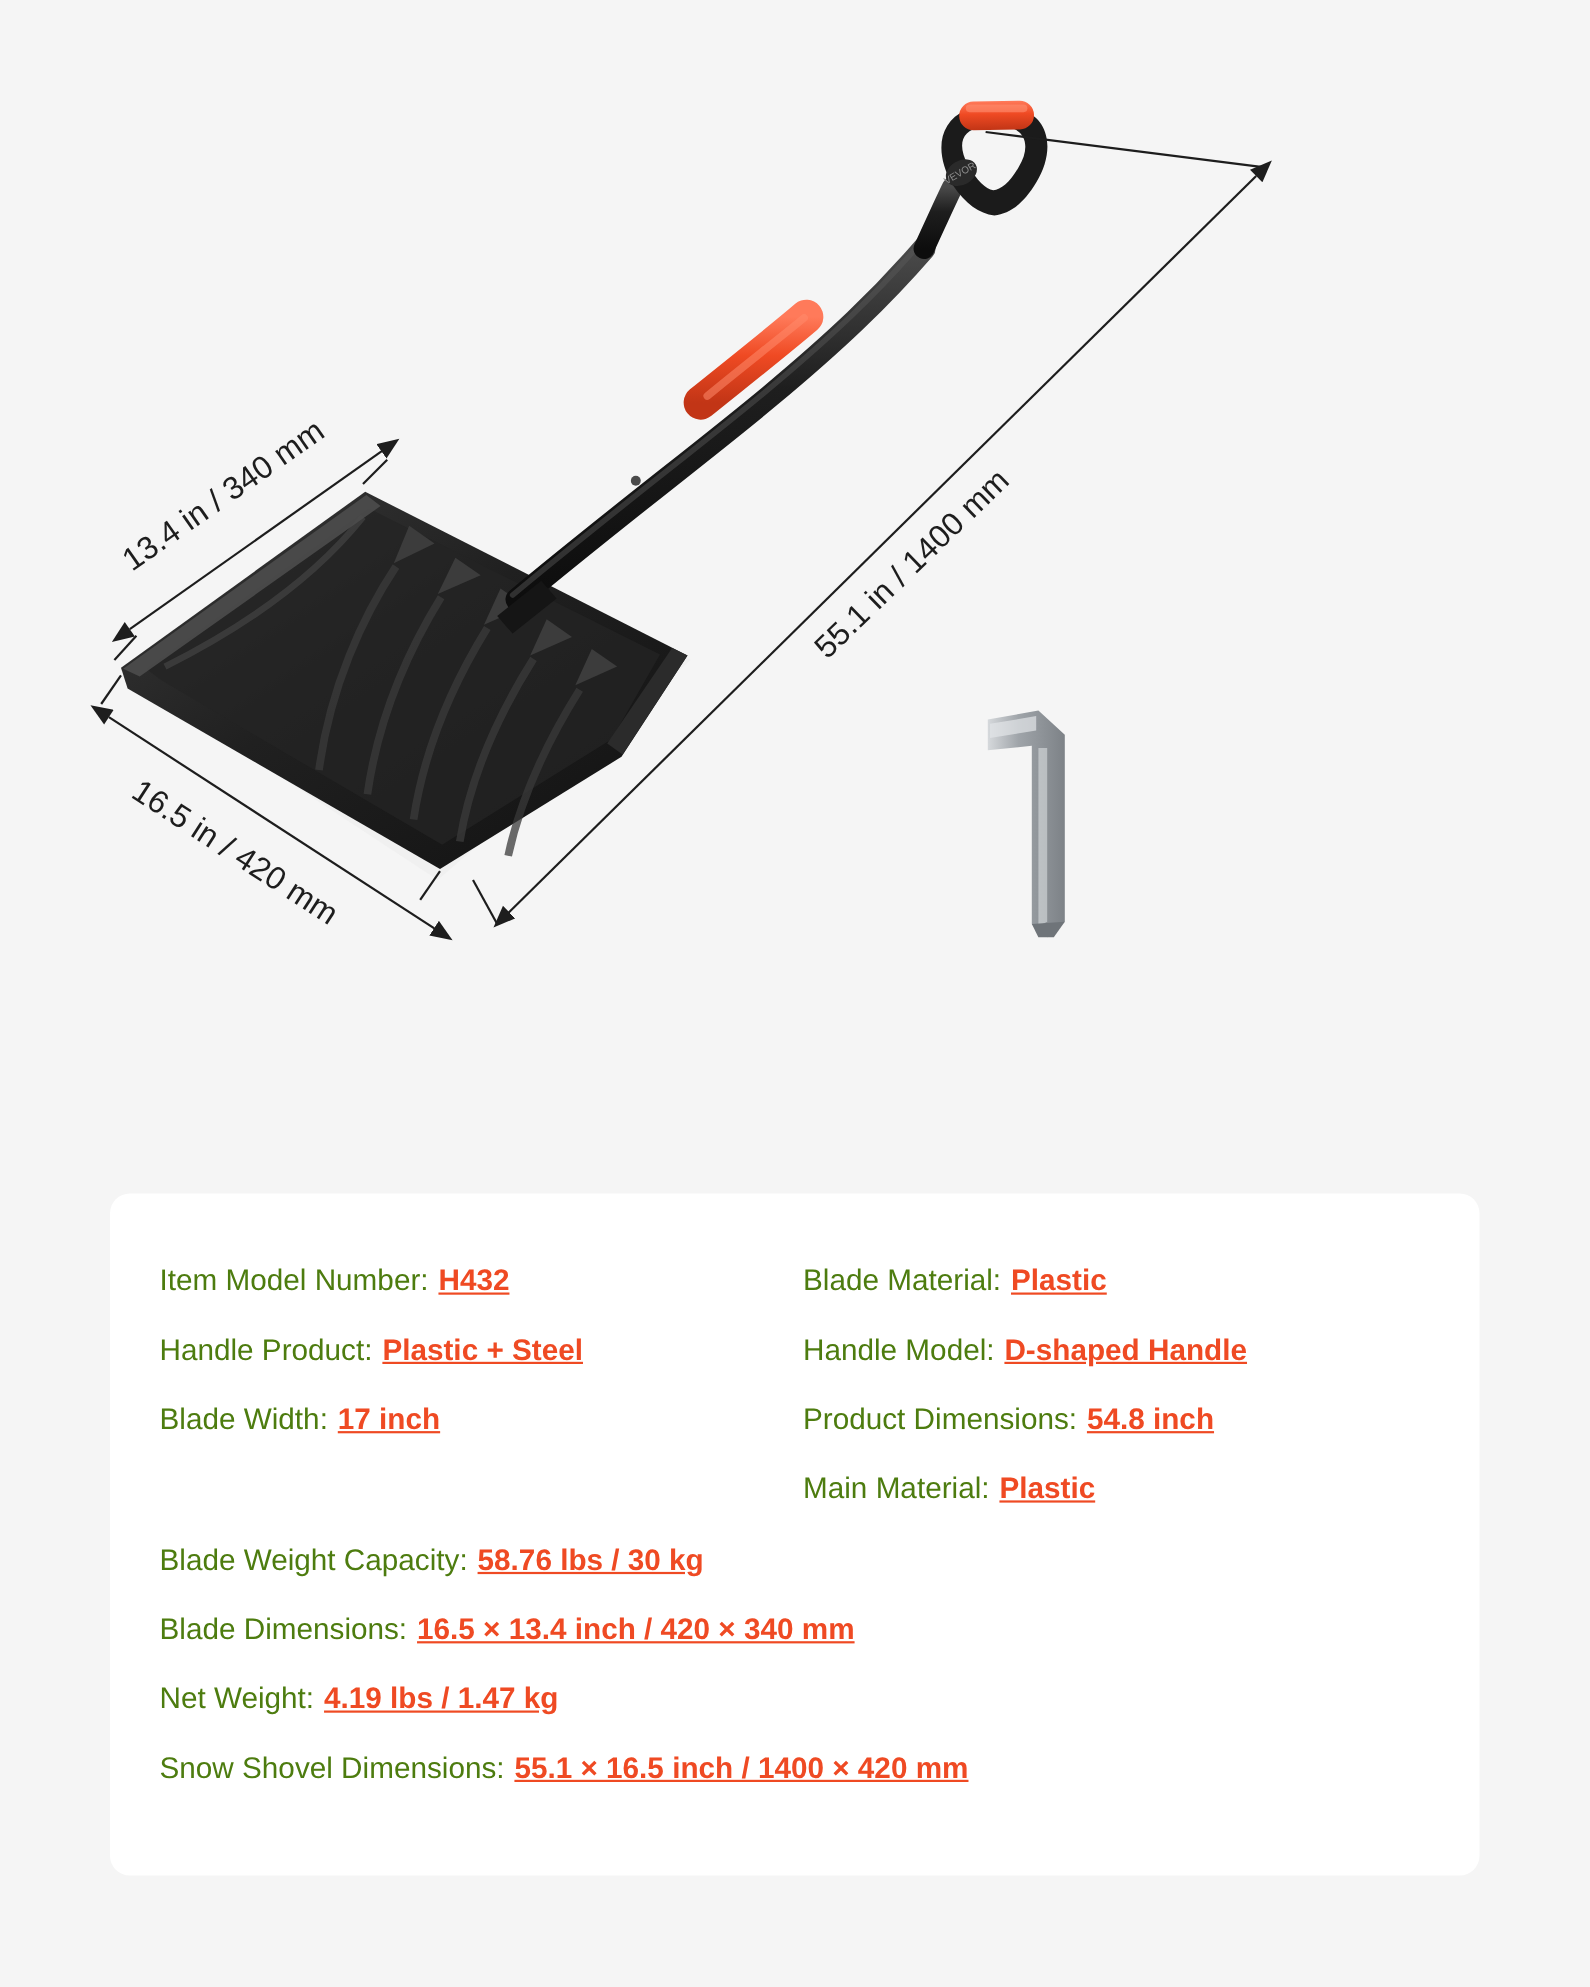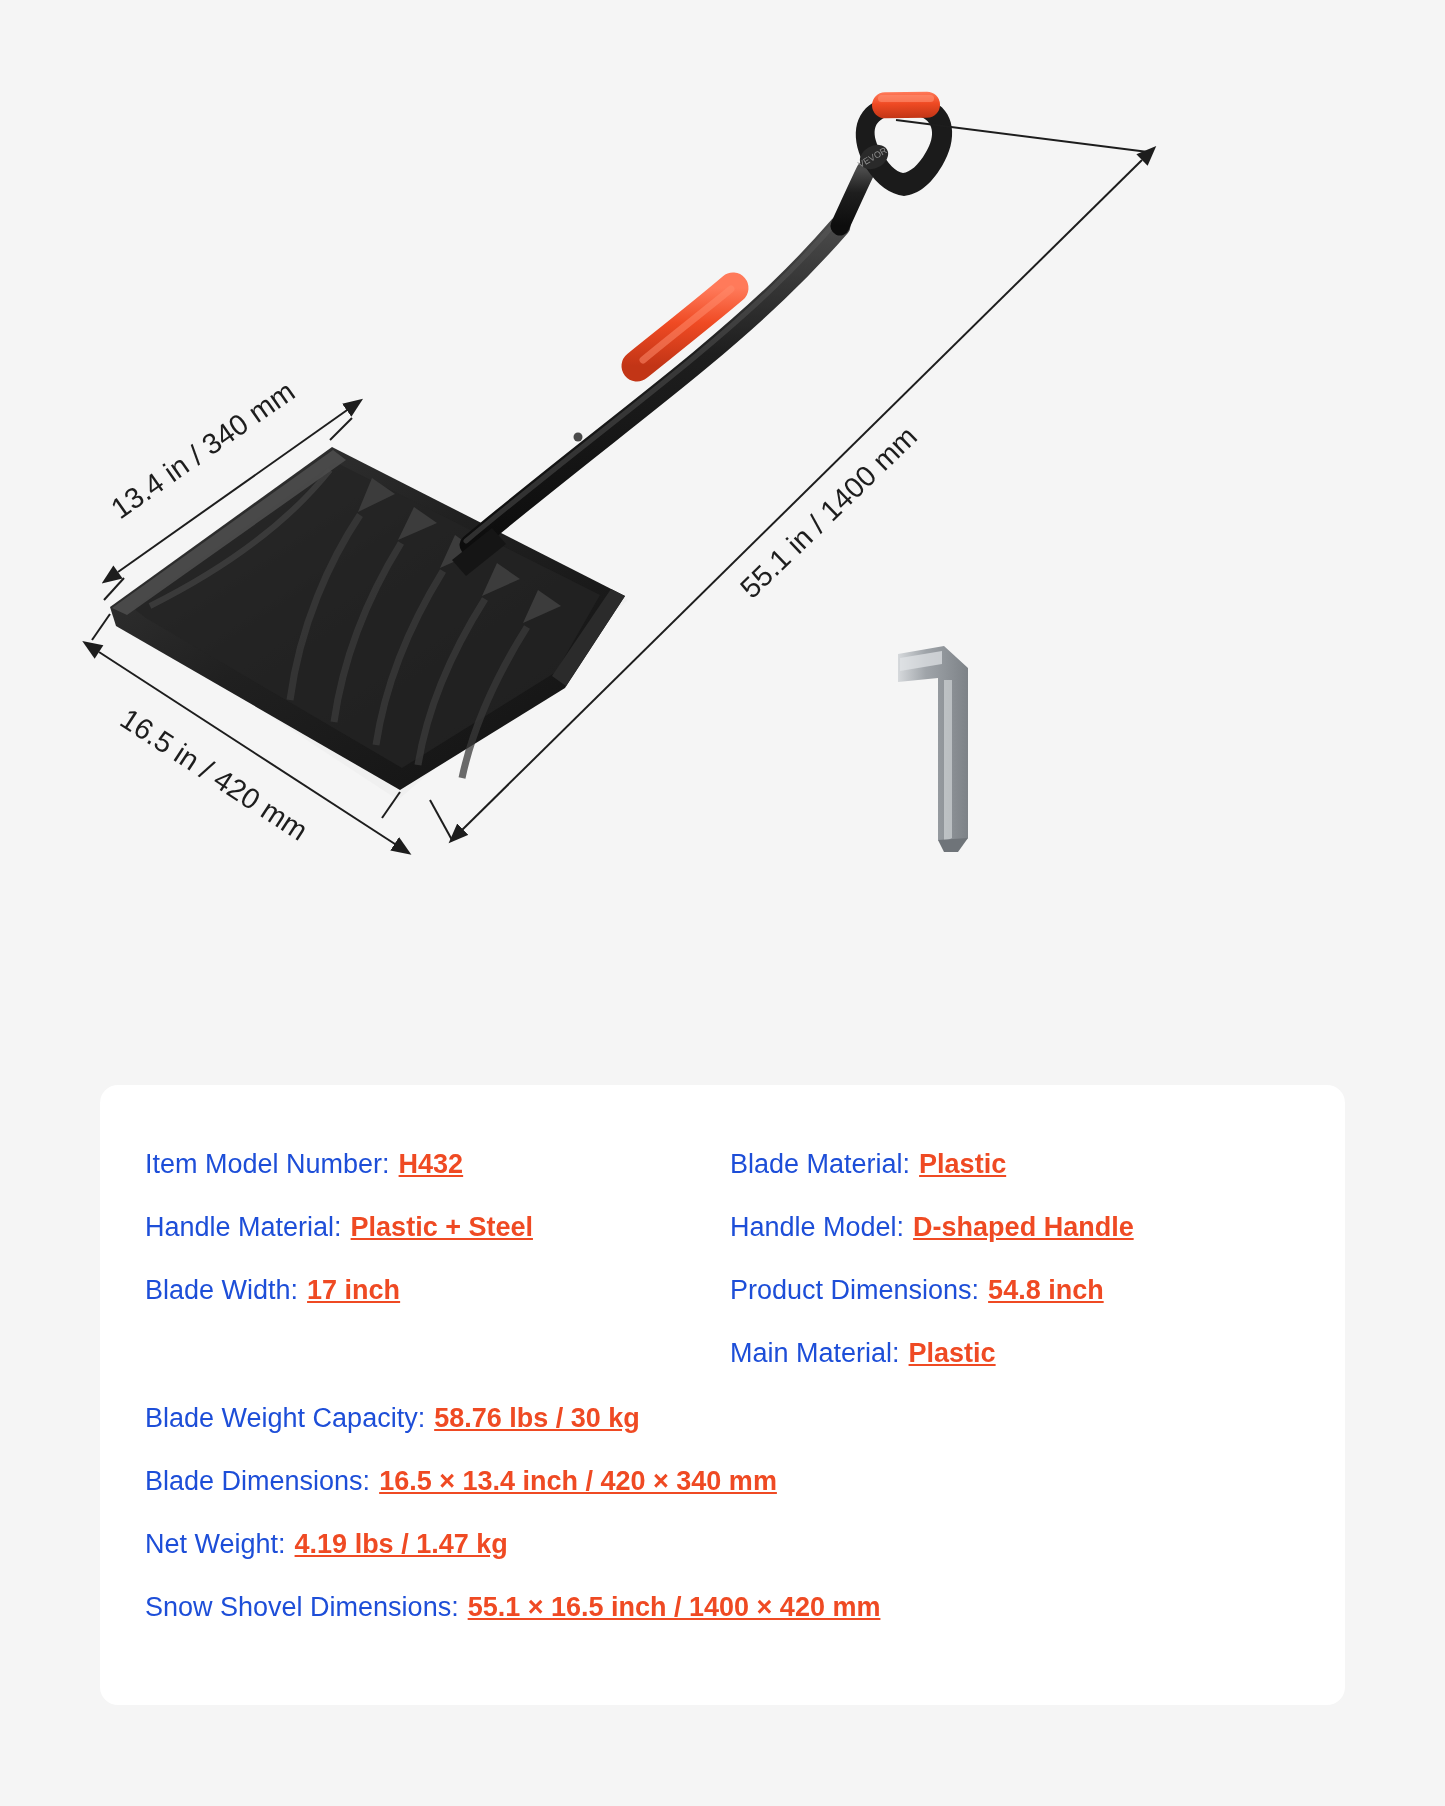--- a/index.html
+++ b/index.html
@@ -58,21 +58,21 @@
   .spec-col.left { width: 600px; }
   .spec-col.right { width: 600px; }
   .spec-row {
     height: 63px;
     display: flex;
     align-items: center;
     white-space: nowrap;
   }
   .spec-label {
     font-size: 27px;
-    color: #1d4ed8;
+    color: #4d7c0f;
     font-weight: 400;
   }
   .spec-value {
     font-size: 27px;
     color: #ef4a23;
     font-weight: bold;
     margin-left: 9px;
     text-decoration: underline;
   }
   .spec-full {
@@ -200,21 +200,21 @@
 
   <div class="spec-card">
     <div class="spec-inner">
       <div class="spec-cols">
         <div class="spec-col left">
           <div class="spec-row">
             <span class="spec-label">Item Model Number:</span>
             <span class="spec-value">H432</span>
           </div>
           <div class="spec-row">
-            <span class="spec-label">Handle Material:</span>
+            <span class="spec-label">Handle Product:</span>
             <span class="spec-value">Plastic + Steel</span>
           </div>
           <div class="spec-row">
             <span class="spec-label">Blade Width:</span>
             <span class="spec-value">17 inch</span>
           </div>
         </div>
         <div class="spec-col right">
           <div class="spec-row">
             <span class="spec-label">Blade Material:</span>

